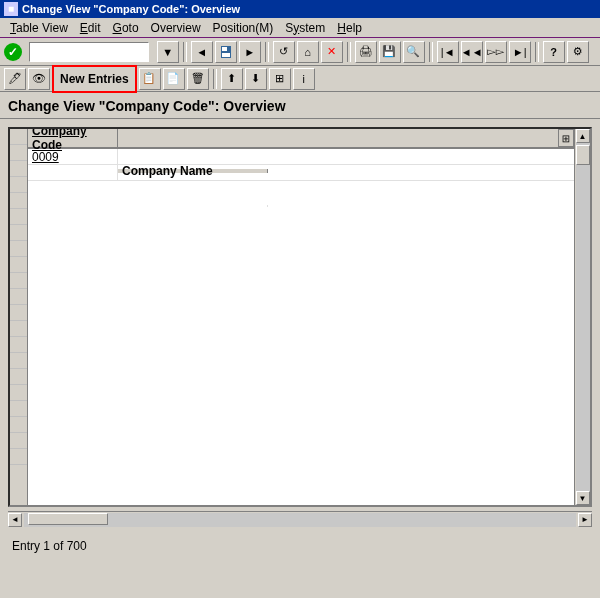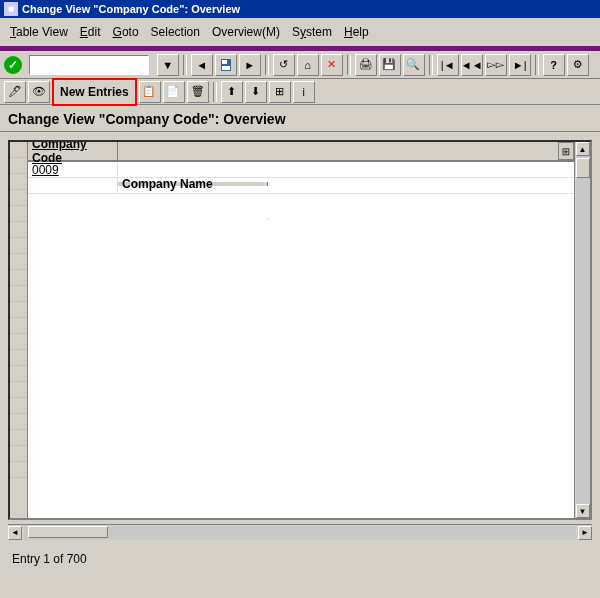--- a/index.html
+++ b/index.html
@@ -30,25 +30,25 @@
       background: #ccccff;
       display: inline-block;
       font-size: 10px;
       text-align: center;
       line-height: 14px;
     }
 
     
     .menu-bar {
       background: #d4d0c8;
-      height: 33px;
+      height: 20px;
       display: flex;
       align-items: center;
       padding: 0 4px;
-      border-bottom: 5px solid #701a75;
+      border-bottom: 1px solid #701a75;
       font-size: 12px;
     }
     .menu-item {
       padding: 2px 6px;
       cursor: pointer;
       color: #000;
     }
 
     
     .toolbar1 {
@@ -327,22 +327,22 @@
 
 <div class="title-bar">
   <span class="title-bar-icon">■</span>
   <span>Change View "Company Code": Overview</span>
 </div>
 
 <div class="menu-bar">
   <span class="menu-item"><u>T</u>able View</span>
   <span class="menu-item"><u>E</u>dit</span>
   <span class="menu-item"><u>G</u>oto</span>
-  <span class="menu-item">Selection</span>
-  <span class="menu-item">Overview(M)</span>
+  <span class="menu-item">Overview</span>
+  <span class="menu-item">Position(M)</span>
   <span class="menu-item">S<u>y</u>stem</span>
   <span class="menu-item"><u>H</u>elp</span>
 </div>
 
 <div class="toolbar1">
   <div class="icon-green-check">✓</div>
   &nbsp;
   <input class="command-field" type="text" value="" style="">
   &nbsp;
   <div class="tb-btn">▼</div>

